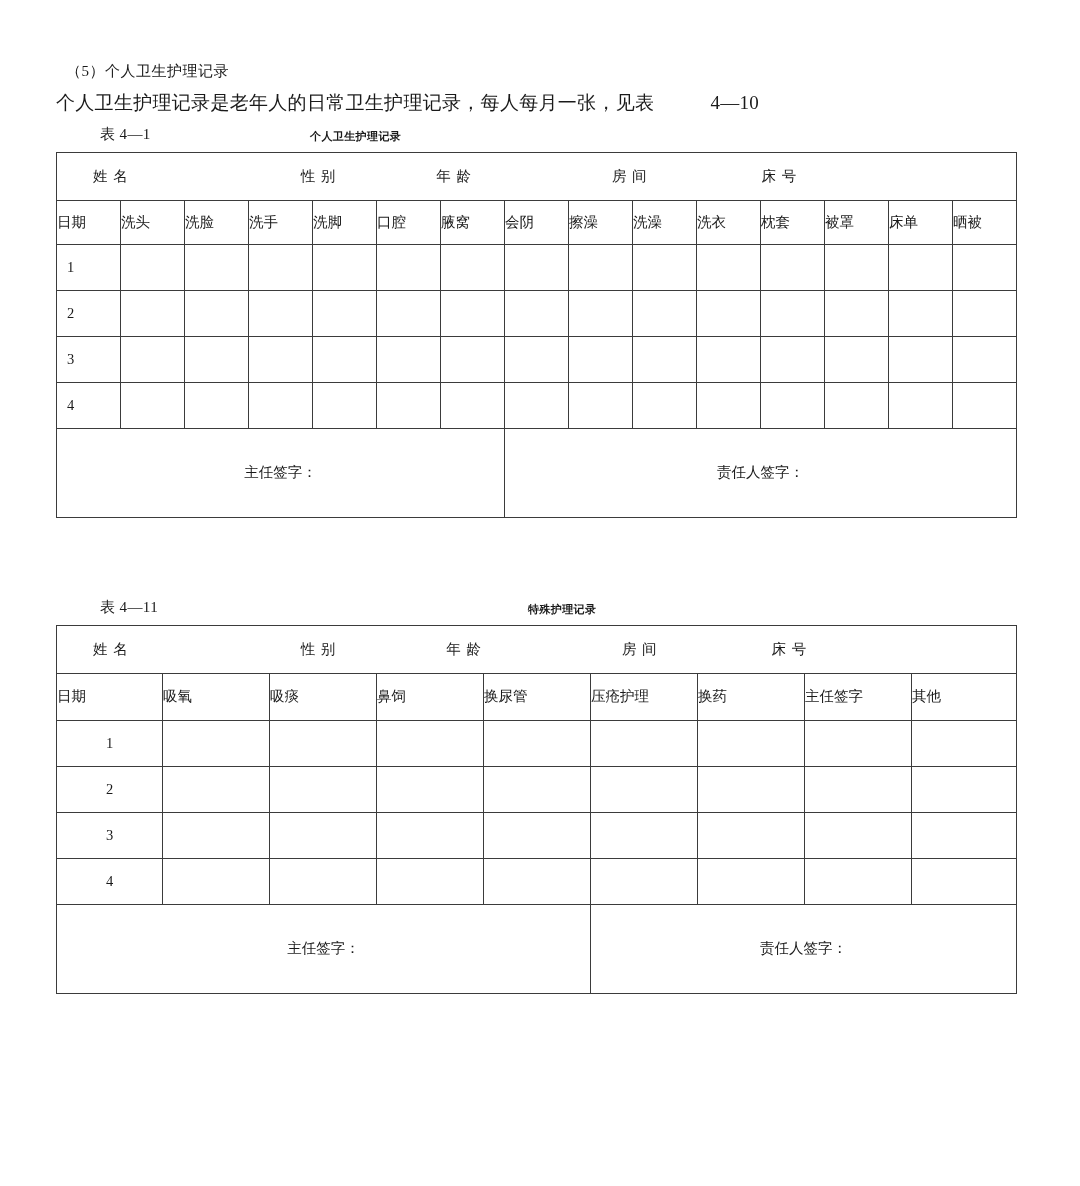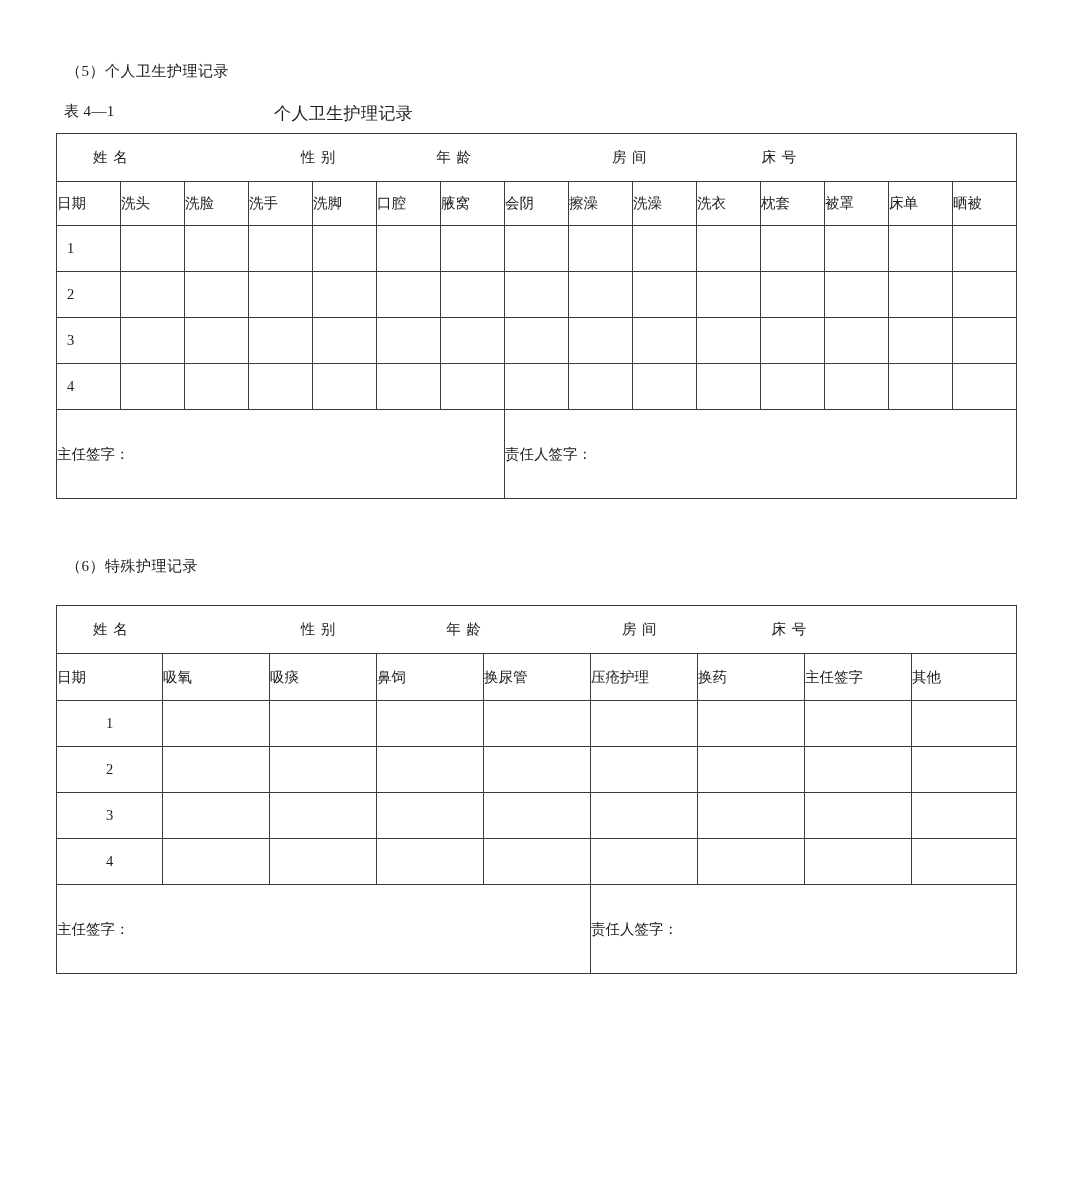--- a/index.html
+++ b/index.html
@@ -34,31 +34,33 @@
     font-size: 19px;
     line-height: 1.2;
     letter-spacing: 0.3px;
   }
   .para-gap {
     display: inline-block;
     width: 46px;
   }
   .caption-line {
     display: flex;
-    align-items: flex-start;
+    align-items: flex-end;
     font-size: 15px;
     letter-spacing: 0.4px;
+    margin-left: 36px;
   }
   .caption-label {
     width: 210px;
     flex: 0 0 210px;
     padding-left: 8px;
   }
   .caption-title {
-    font-size: 17px;
+    font-size: 11px;
+    font-weight: bold;
   }
 
   
   table.form {
     border-collapse: collapse;
     width: 960px;
     table-layout: fixed;
     background: #c2410c;
   }
   table.form td {
@@ -103,39 +105,45 @@
     height: 45px;
   }
   .t2 .data-row td.rownum {
     text-align: center;
   }
   .sign-row td {
     height: 88px;
     vertical-align: top;
     padding: 9px 0 0 10px;
     font-size: 15px;
+    text-align: center;
   }
 
   .spacer-1 { height: 12px; }
   .spacer-2 { height: 10px; }
   .spacer-3 { height: 8px; }
   .gap-between { height: 58px; }
   .top-gap { height: 62px; }
 </style>
 </head>
 <body>
 
 <div class="page">
 
   <div class="top-gap"></div>
 
   <div class="section-heading">（5）个人卫生护理记录</div>
 
   <div class="spacer-1"></div>
 
+  <div class="section-para">
+    <span>个人卫生护理记录是老年人的日常卫生护理记录，每人每月一张，见表</span>
+    <span class="para-gap"></span>
+    <span>4—10</span>
+  </div>
 
   <div class="spacer-2"></div>
 
   <div class="caption-line">
     <span class="caption-label">表 4—1</span>
     <span class="caption-title">个人卫生护理记录</span>
   </div>
 
   <div class="spacer-3"></div>
 
@@ -258,27 +266,30 @@
 
       <tr class="sign-row">
         <td colspan="7">主任签字：</td>
         <td colspan="8">责任人签字：</td>
       </tr>
     </tbody>
   </table>
 
   <div class="gap-between"></div>
 
-  <div class="section-heading">（6）特殊护理记录</div>
 
   <div class="spacer-1"></div>
 
 
   <div class="spacer-2"></div>
 
+  <div class="caption-line">
+    <span class="caption-label">表 4—11</span>
+    <span class="caption-title" style="margin-left:218px;">特殊护理记录</span>
+  </div>
 
   <div class="spacer-3"></div>
 
   <table class="form t2">
     <colgroup>
       <col style="width:106px">
         <col style="width:107px">
         <col style="width:107px">
       <col style="width:107px">
         <col style="width:107px">

